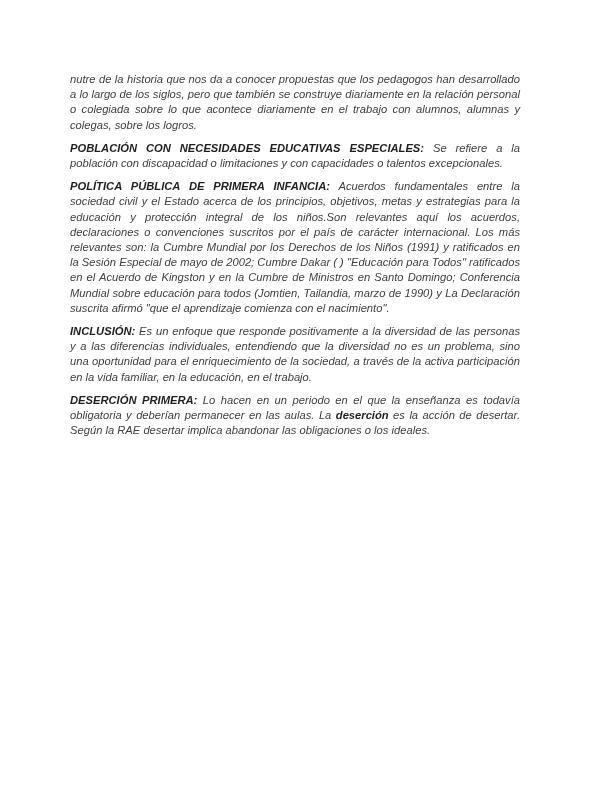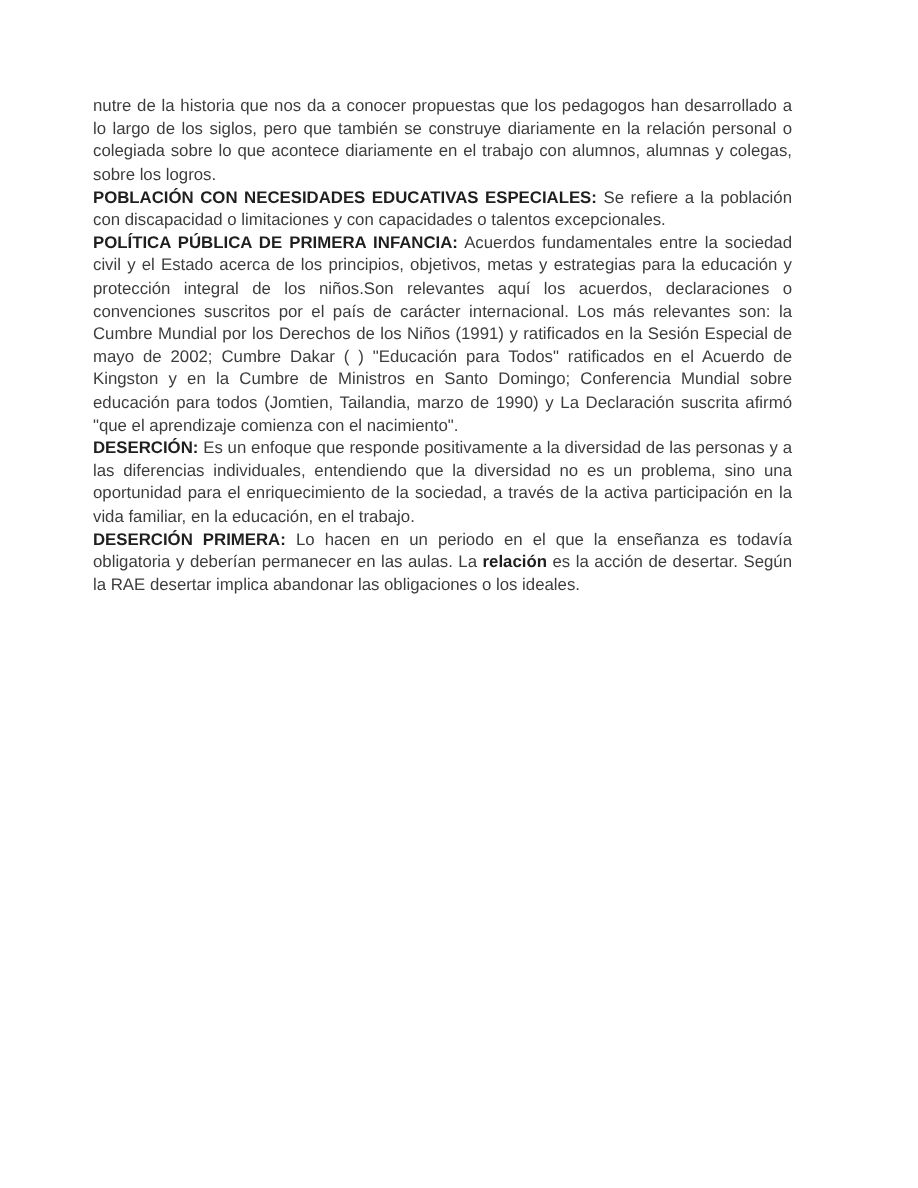--- a/index.html
+++ b/index.html
@@ -19,21 +19,22 @@
     position: absolute;
     left: 62px;
     top: 64px;
     width: 466px;
     color: #3d3d3d;
     font-size: 11.2px;
     line-height: 15.2px;
     text-align: justify;
   }
   .content p {
-    margin: 0;
+    margin: 8px;
+    font-style: italic;
   }
   .para-1 { margin-bottom: 10px; }
   .para-2 { margin-bottom: 86px; }
   .para-3 { margin-bottom: 21px; }
   .para-4 { margin-bottom: 14px; }
   .para-5 { margin-bottom: 0; }
   .content b {
     font-weight: bold;
     color: #1f1f1f;
   }
@@ -43,18 +44,18 @@
 
 <div class="page">
   <div class="content">
 
     <p class="para-1"><span>nutre de la historia que nos da a conocer propuestas que los pedagogos han desarrollado a lo largo de los siglos, pero que también se construye diariamente en la relación personal o colegiada sobre lo que acontece diariamente en el trabajo con alumnos, alumnas y colegas, sobre los logros.</span></p>
 
     <p class="para-2"><b>POBLACIÓN CON NECESIDADES EDUCATIVAS ESPECIALES:</b> <span>Se refiere a la población con discapacidad o limitaciones y con capacidades o talentos excepcionales.</span></p>
 
     <p class="para-3"><b>POLÍTICA PÚBLICA DE PRIMERA INFANCIA:</b> <span>Acuerdos fundamentales entre la sociedad civil y el Estado acerca de los principios, objetivos, metas y estrategias para la educación y protección integral de los niños.Son relevantes aquí los acuerdos, declaraciones o convenciones suscritos por el país de carácter internacional. Los más relevantes son: la Cumbre Mundial por los Derechos de los Niños (1991) y ratificados en la Sesión Especial de mayo de 2002; Cumbre Dakar ( ) "Educación para Todos" ratificados en el Acuerdo de Kingston y en la Cumbre de Ministros en Santo Domingo; Conferencia Mundial sobre educación para todos (Jomtien, Tailandia, marzo de 1990) y La Declaración suscrita afirmó "que el aprendizaje comienza con el nacimiento".</span></p>
 
-    <p class="para-4"><b>DESERCIÓN:</b> <span>Es un enfoque que responde positivamente a la diversidad de las personas y a las diferencias individuales, entendiendo que la diversidad no es un problema, sino una oportunidad para el enriquecimiento de la sociedad, a través de la activa participación en la vida familiar, en la educación, en el trabajo.</span></p>
+    <p class="para-4"><b>INCLUSIÓN:</b> <span>Es un enfoque que responde positivamente a la diversidad de las personas y a las diferencias individuales, entendiendo que la diversidad no es un problema, sino una oportunidad para el enriquecimiento de la sociedad, a través de la activa participación en la vida familiar, en la educación, en el trabajo.</span></p>
 
-    <p class="para-5"><b>DESERCIÓN PRIMERA:</b> <span>Lo hacen en un periodo en el que la enseñanza es todavía obligatoria y deberían permanecer en las aulas. La </span><b>relación</b><span> es la acción de desertar. Según la RAE desertar implica abandonar las obligaciones o los ideales.</span></p>
+    <p class="para-5"><b>DESERCIÓN PRIMERA:</b> <span>Lo hacen en un periodo en el que la enseñanza es todavía obligatoria y deberían permanecer en las aulas. La </span><b>deserción</b><span> es la acción de desertar. Según la RAE desertar implica abandonar las obligaciones o los ideales.</span></p>
 
   </div>
 </div>
 
 </body></html>

